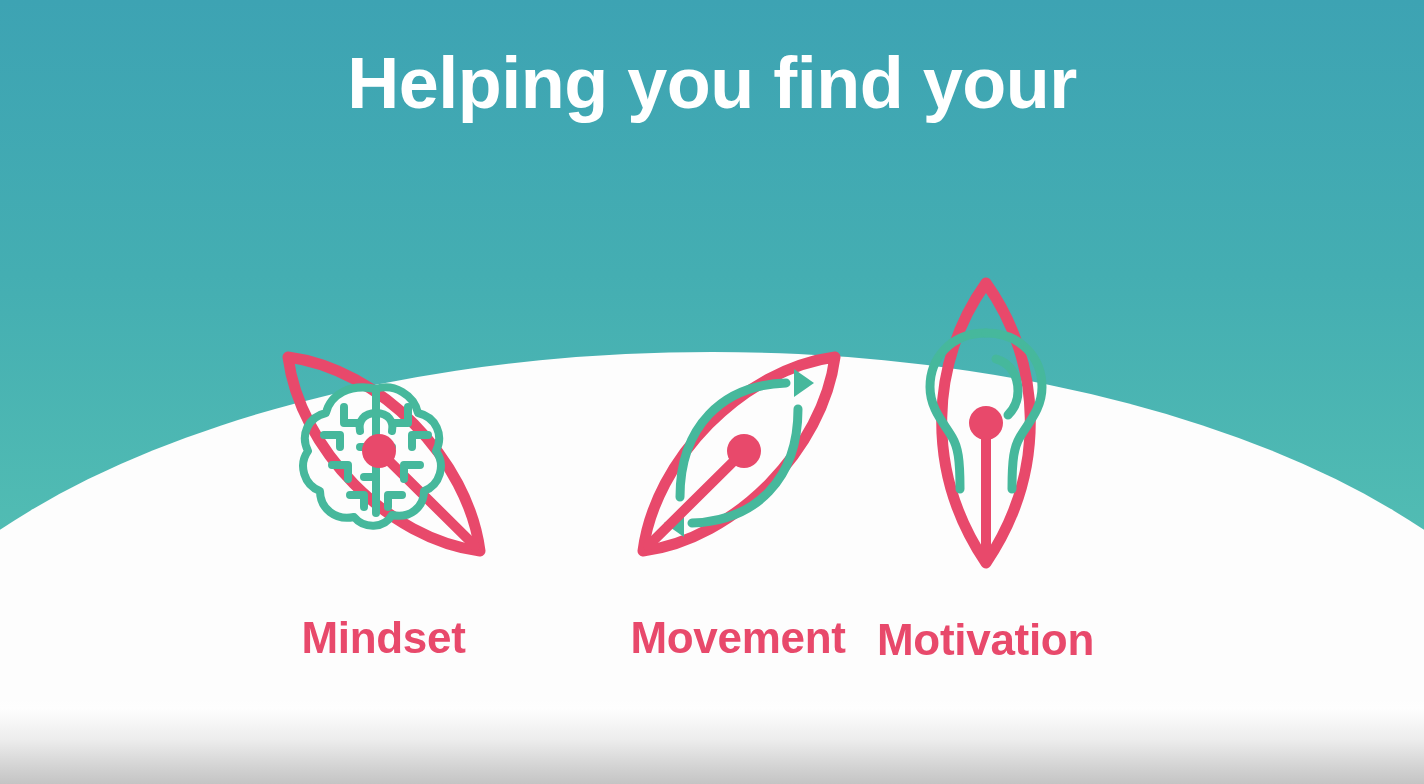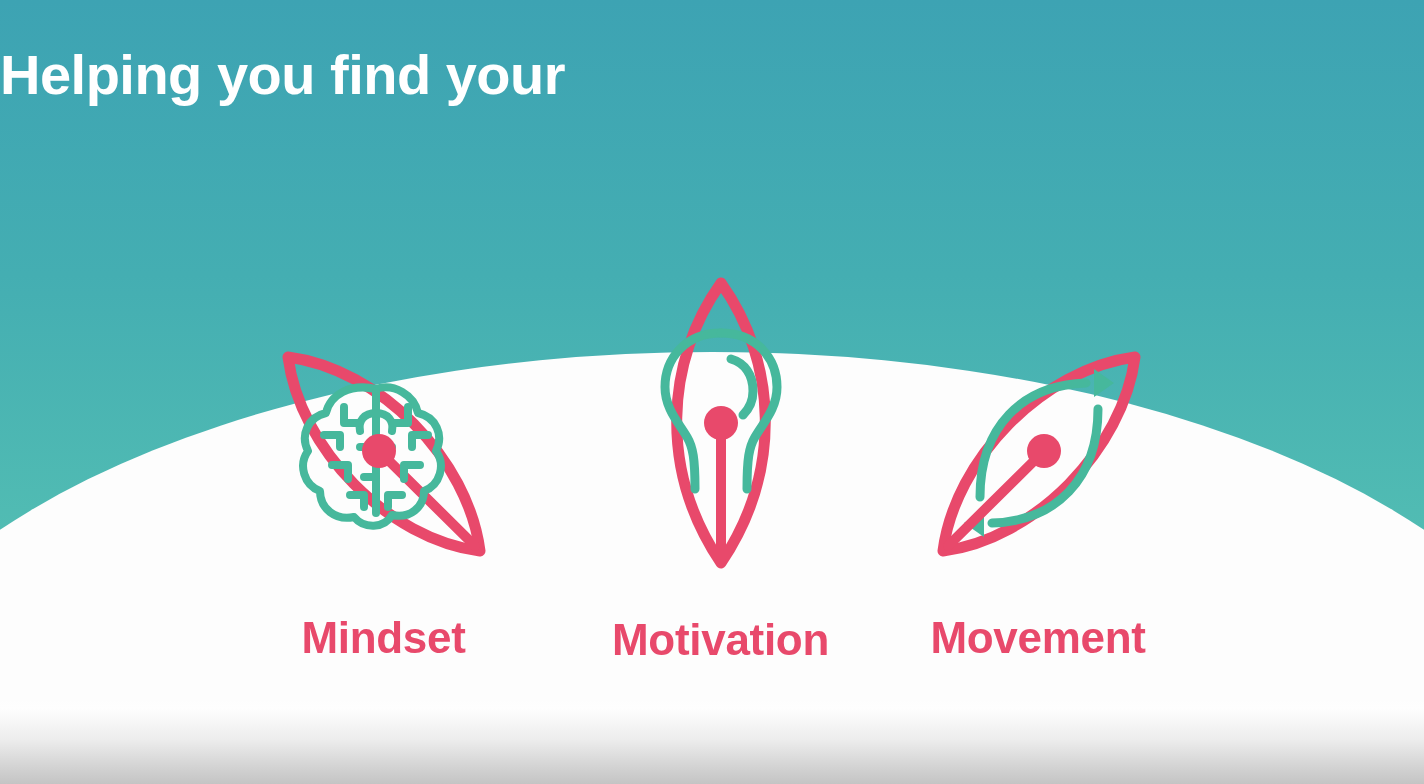--- a/index.html
+++ b/index.html
@@ -33,22 +33,23 @@
     height:86px;
     background:linear-gradient(180deg,rgba(255,255,255,0) 0%,#fefefe 12%,#ededed 48%,#d3d3d3 80%,#c4c4c4 100%);
     z-index:6;
   }
 
   
   .headline {
     position:absolute;
     left:0; right:0; top:44px;
     z-index:4;
+    text-align:center;
     color:#ffffff;
-    font-size:56px;
+    font-size:72px;
     font-weight:bold;
     line-height:1.1;
     letter-spacing:-0.5px;
   }
   .headline .l1 { display:block; }
   .headline .l2 { display:block; }
 
   
   .icon-row {
     position:absolute;
@@ -124,37 +125,20 @@
           <path d="M88 104 L104 104"></path>
           <path d="M120 104 L104 104"></path>
           <path d="M92 134 L104 134"></path>
         </g>
 
         <circle cx="107" cy="108" r="17" fill="#e8496b"></circle>
       </svg>
       <div class="caption">Mindset</div>
     </div>
 
-    <div class="item motivation">
-      <svg class="glyph" viewBox="0 0 180 296">
-
-        <path d="M90 8 C146 86 152 196 90 288 C28 196 34 86 90 8 Z" fill="none" stroke="#e8496b" stroke-width="11" stroke-linejoin="round"></path>
-
-        <g fill="none" stroke="#46b89c" stroke-width="9" stroke-linecap="round" stroke-linejoin="round">
-          <path d="M90 58 C54 58 34 84 34 112 C34 134 48 148 56 162 C62 172 64 184 64 214"></path>
-          <path d="M90 58 C126 58 146 84 146 112 C146 134 132 148 124 162 C118 172 116 184 116 214"></path>
-          <path d="M100 84 C114 88 122 100 122 116 C122 126 118 134 112 140"></path>
-        </g>
-
-        <line x1="90" y1="148" x2="90" y2="284" stroke="#e8496b" stroke-width="10" stroke-linecap="round"></line>
-        <circle cx="90" cy="148" r="17" fill="#e8496b"></circle>
-      </svg>
-      <div class="caption">Motivation</div>
-    </div>
-
     <div class="item movement">
       <svg class="glyph" viewBox="0 0 225 222">
 
         <path d="M209 14 C117 26 29 116 17 208 C109 196 197 106 209 14 Z" fill="none" stroke="#e8496b" stroke-width="11" stroke-linejoin="round"></path>
 
         <g fill="none" stroke="#46b89c" stroke-width="9" stroke-linecap="round">
 
           <path d="M54 154 C54 84 96 42 160 40"></path>
 
           <path d="M172 66 C172 136 130 178 66 180"></path>
@@ -162,17 +146,34 @@
 
         <polygon points="168,26 168,54 188,40" fill="#46b89c"></polygon>
         <polygon points="58,166 58,194 38,180" fill="#46b89c"></polygon>
 
         <line x1="118" y1="108" x2="22" y2="203" stroke="#e8496b" stroke-width="10" stroke-linecap="round"></line>
         <circle cx="118" cy="108" r="17" fill="#e8496b"></circle>
       </svg>
       <div class="caption">Movement</div>
     </div>
 
+    <div class="item motivation">
+      <svg class="glyph" viewBox="0 0 180 296">
+
+        <path d="M90 8 C146 86 152 196 90 288 C28 196 34 86 90 8 Z" fill="none" stroke="#e8496b" stroke-width="11" stroke-linejoin="round"></path>
+
+        <g fill="none" stroke="#46b89c" stroke-width="9" stroke-linecap="round" stroke-linejoin="round">
+          <path d="M90 58 C54 58 34 84 34 112 C34 134 48 148 56 162 C62 172 64 184 64 214"></path>
+          <path d="M90 58 C126 58 146 84 146 112 C146 134 132 148 124 162 C118 172 116 184 116 214"></path>
+          <path d="M100 84 C114 88 122 100 122 116 C122 126 118 134 112 140"></path>
+        </g>
+
+        <line x1="90" y1="148" x2="90" y2="284" stroke="#e8496b" stroke-width="10" stroke-linecap="round"></line>
+        <circle cx="90" cy="148" r="17" fill="#e8496b"></circle>
+      </svg>
+      <div class="caption">Motivation</div>
+    </div>
+
   </div>
 
   <div class="bottom-fade"></div>
 
 </div>
 
 </body></html>

